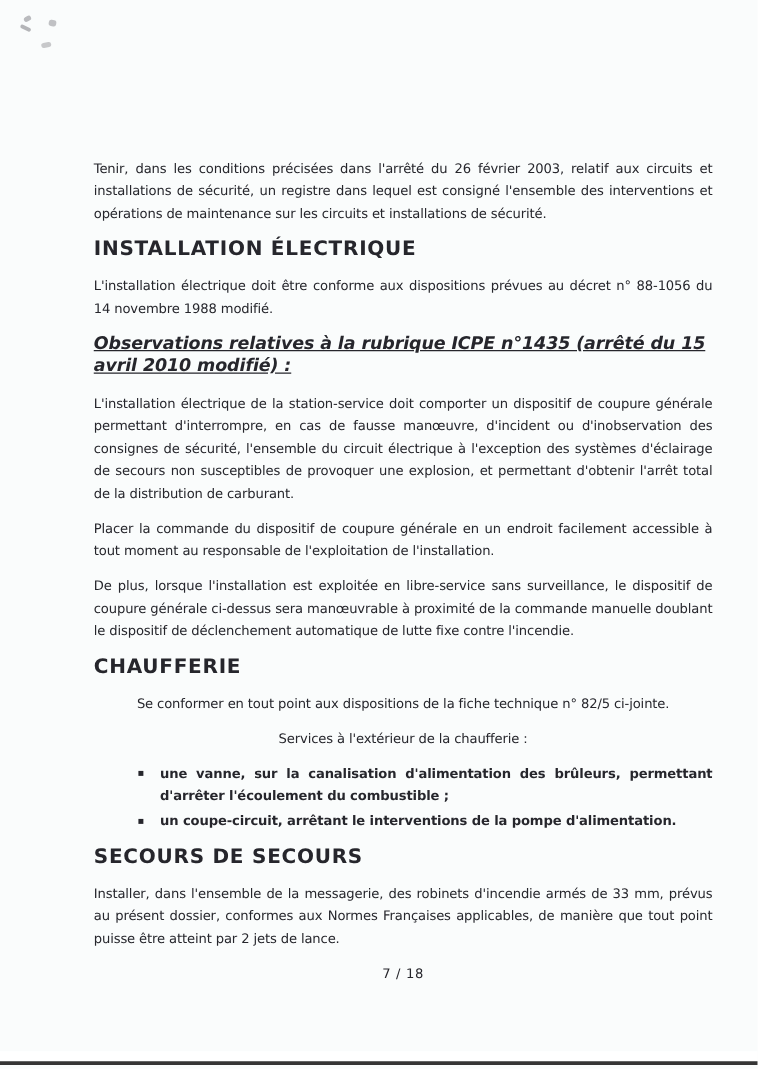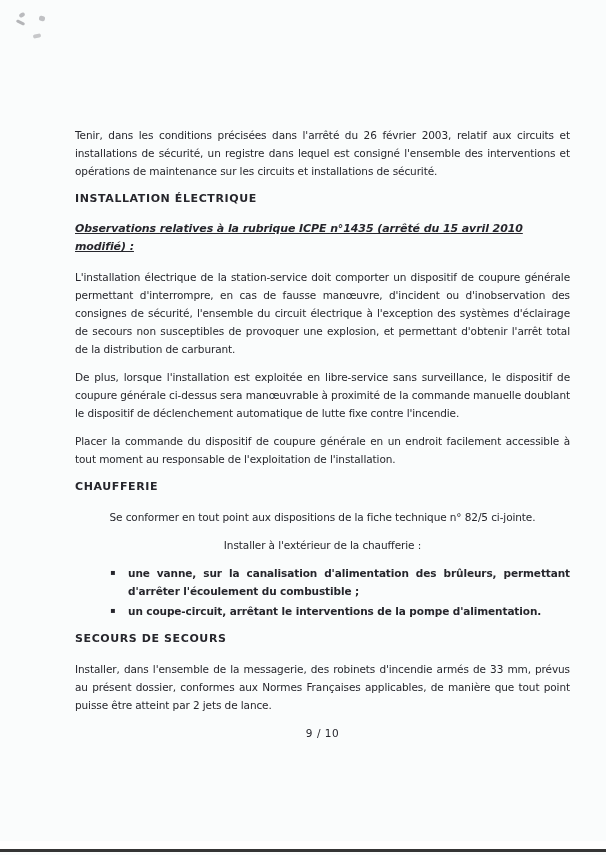--- a/index.html
+++ b/index.html
@@ -37,27 +37,27 @@
     padding:126px 36px 0 75px;
     box-sizing:border-box;
     font-size:10.5px;
     letter-spacing:-0.1px;
     line-height:18px;
   }
   p{margin:0 0 10px 0;text-align:justify;}
   p.nojust{text-align:center;}
   h2{
     margin:4px 0 12px 0;
-    font-size:11px;
+    font-size:16px;
     font-weight:bold;
     letter-spacing:0.6px;
   }
   .obs{
     margin:2px 0 12px 0;
-    font-size:11px;
+    font-size:14px;
     font-style:italic;
     font-weight:600;
     text-decoration:underline;
     text-align:left;
   }
   ul{margin:0 0 10px 0;padding:0;list-style:none;}
   li{
     display:flex;
     margin:0 0 2px 0;
     padding-left:35px;
@@ -85,52 +85,53 @@
   <span class="smudge s2"></span>
   <span class="smudge s3"></span>
   <span class="smudge s4"></span>
 
   <div class="content">
 
     <p>Tenir, dans les conditions précisées dans l'arrêté du 26 février 2003, relatif aux circuits et installations de sécurité, un registre dans lequel est consigné l'ensemble des interventions et opérations de maintenance sur les circuits et installations de sécurité.</p>
 
     <h2>INSTALLATION ÉLECTRIQUE</h2>
 
+    <p>L'installation électrique doit être conforme aux dispositions prévues au décret n° 88-1056 du 14 novembre 1988 modifié.</p>
 
     <p class="obs">Observations relatives à la rubrique ICPE n°1435 (arrêté du 15 avril 2010 modifié) :</p>
 
     <p>L'installation électrique de la station-service doit comporter un dispositif de coupure générale permettant d'interrompre, en cas de fausse manœuvre, d'incident ou d'inobservation des consignes de sécurité, l'ensemble du circuit électrique à l'exception des systèmes d'éclairage de secours non susceptibles de provoquer une explosion, et permettant d'obtenir l'arrêt total de la distribution de carburant.</p>
 
+    <p>Placer la commande du dispositif de coupure générale en un endroit facilement accessible à tout moment au responsable de l'exploitation de l'installation.</p>
+
     <p>De plus, lorsque l'installation est exploitée en libre-service sans surveillance, le dispositif de coupure générale ci-dessus sera manœuvrable à proximité de la commande manuelle doublant le dispositif de déclenchement automatique de lutte fixe contre l'incendie.</p>
-
-    <p>Placer la commande du dispositif de coupure générale en un endroit facilement accessible à tout moment au responsable de l'exploitation de l'installation.</p>
 
     <h2>CHAUFFERIE</h2>
 
     <p class="nojust">Se conformer en tout point aux dispositions de la fiche technique n° 82/5 ci-jointe.</p>
 
-    <p class="nojust">Installer à l'extérieur de la chaufferie :</p>
+    <p class="nojust">Services à l'extérieur de la chaufferie :</p>
 
     <ul>
       <li>
         <span class="blt">▪</span>
         <span class="blt-text">une vanne, sur la canalisation d'alimentation des brûleurs, permettant d'arrêter l'écoulement du combustible ;</span>
       </li>
       <li>
         <span class="blt">▪</span>
         <span class="blt-text">un coupe-circuit, arrêtant le interventions de la pompe d'alimentation.</span>
       </li>
     </ul>
 
 
     <h2>SECOURS DE SECOURS</h2>
 
     <p>Installer, dans l'ensemble de la messagerie, des robinets d'incendie armés de 33 mm, prévus au présent dossier, conformes aux Normes Françaises applicables, de manière que tout point puisse être atteint par 2 jets de lance.</p>
 
-    <div class="pageno">9 / 10</div>
+    <div class="pageno">7 / 18</div>
 
   </div>
 
   <div class="bottom-white"></div>
   <div class="edge-bottom"></div>
   <div class="edge-right"></div>
 
 </div>
 
 </body></html>

